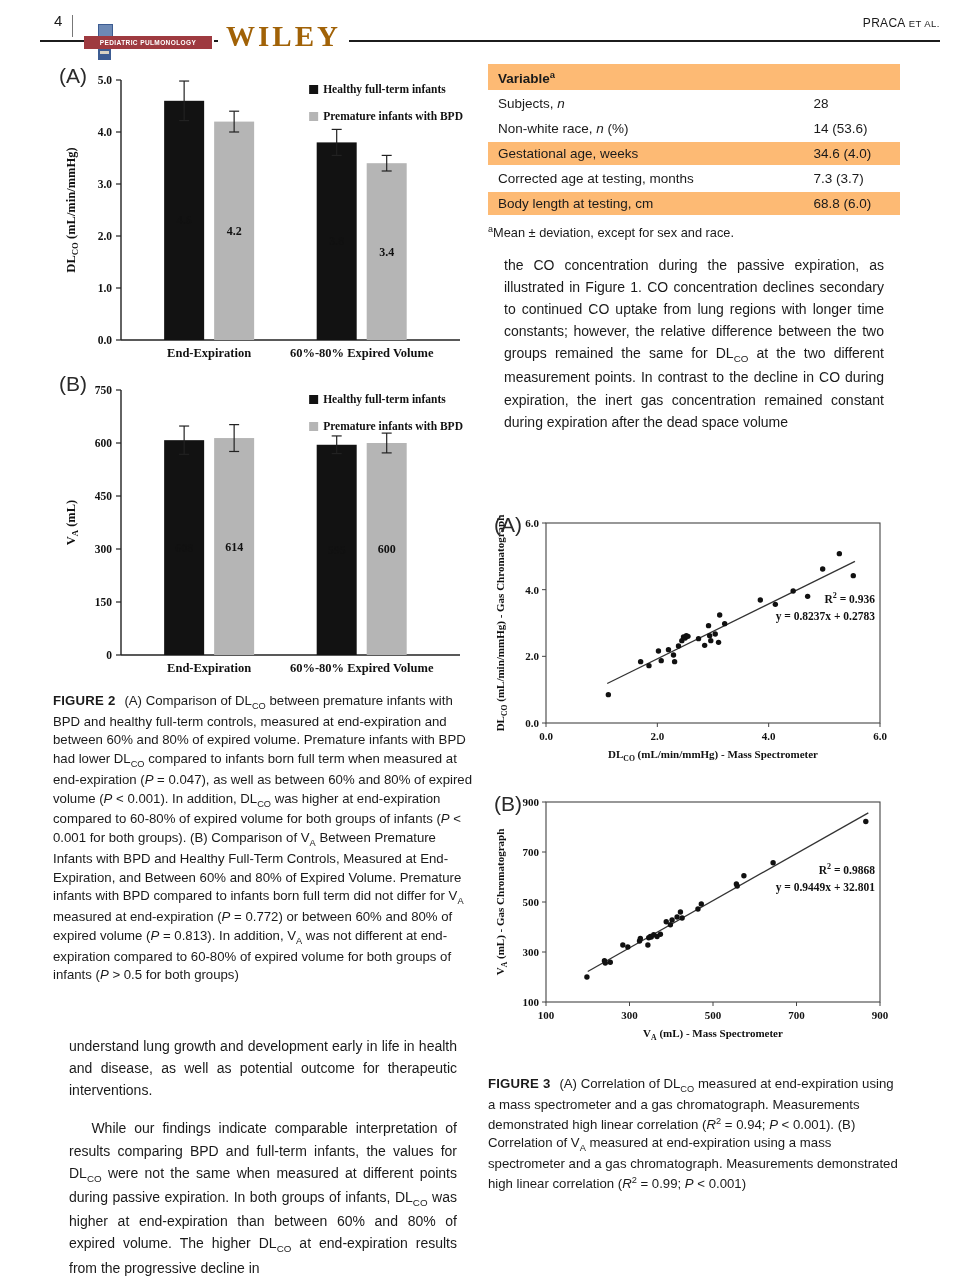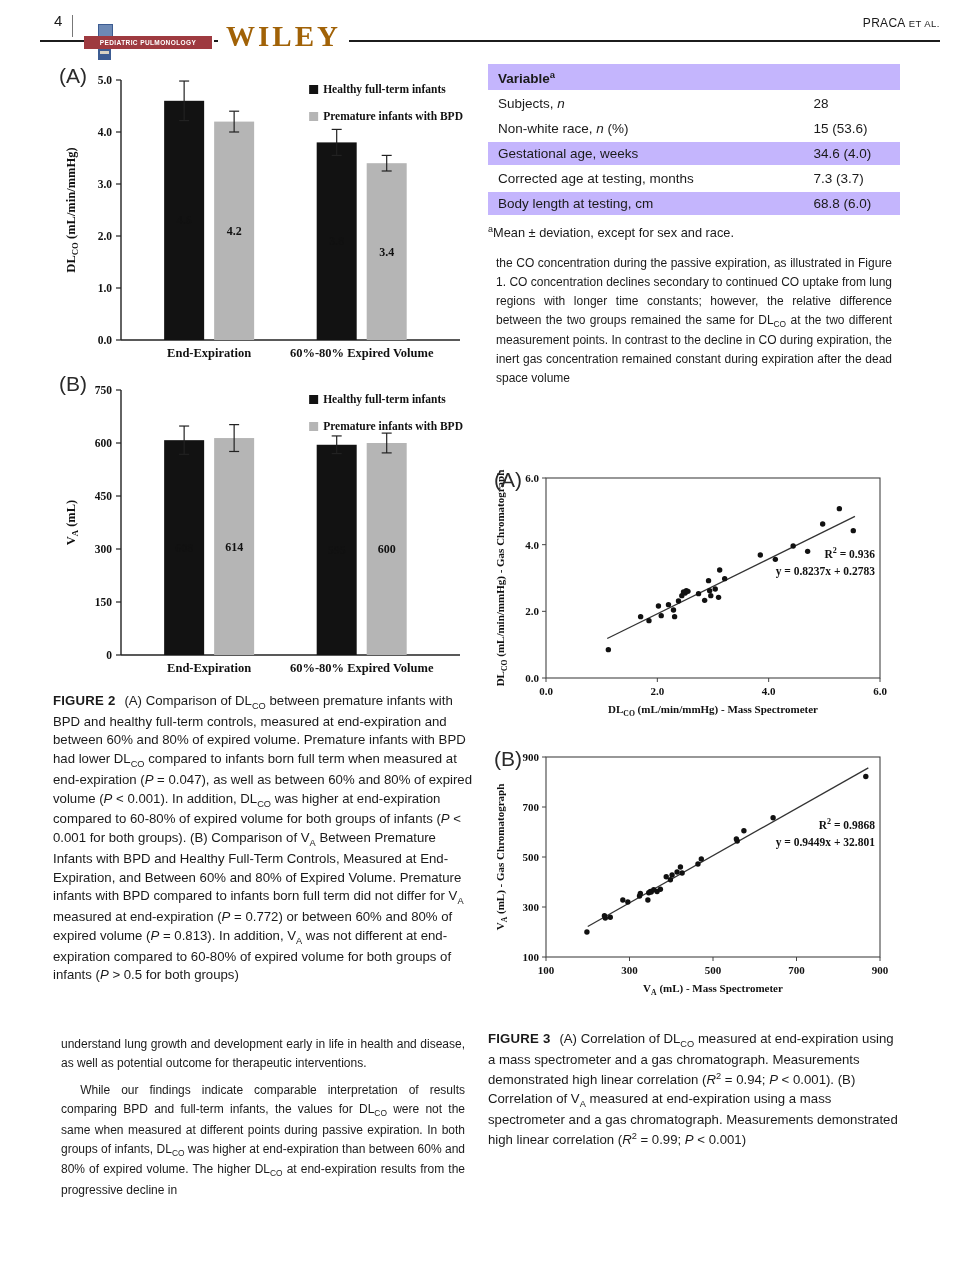--- a/index.html
+++ b/index.html
@@ -40,35 +40,35 @@
   .caxis{font-family:"Liberation Serif",serif;font-weight:bold;font-size:12.5px;}
   .saxis{font-family:"Liberation Serif",serif;font-weight:bold;font-size:11px;}
   .ccat{font-family:"Liberation Serif",serif;font-weight:bold;font-size:12.5px;}
   .cleg{font-family:"Liberation Serif",serif;font-weight:bold;font-size:11.5px;}
   .cval{font-family:"Liberation Serif",serif;font-weight:bold;font-size:12px;}
   .cann{font-family:"Liberation Serif",serif;font-weight:bold;font-size:11.5px;}
 
   
   .caption{font-size:13.2px;line-height:1.42;margin:12px 0 0 0;}
   .cap-label{font-weight:bold;margin-right:9px;letter-spacing:.2px;text-align:right;}
-  .bodytext{font-size:12px;line-height:1.58;text-align:justify;margin:8px;}
+  .bodytext{font-size:14px;line-height:1.58;text-align:justify;margin:16px;}
   .left-para{margin-top:50px;}
   .p-indent{text-indent:1.6em;margin-top:0;}
   .right-para{margin-top:14px;}
   sub.ss,sup.ss{font-size:70%;}
   .fig3cap{margin-top:20px;}
 
   
   .tblwrap{margin-top:2px;}
   .tbl-title{font-size:13.5px;margin:0 0 9px 0;}
   .tbl-title b{letter-spacing:.2px;margin-right:10px;}
   table.tbl{width:100%;border-collapse:collapse;font-size:13.5px;}
   table.tbl td{padding:4px 10px 4px 10px;border-bottom:2px solid #fff;}
   table.tbl td.val{width:22%;padding-left:4px;}
-  tr.shade td{background:#c4b5fd;}
+  tr.shade td{background:#fdba74;}
   .footnote{font-size:12.8px;margin:7px 0 0 0;}
 </style>
 </head>
 <body>
 
 <div class="page">
 
   <div class="hdr">
     <div class="hdr-rule"></div>
     <div class="page-num">4</div>
@@ -190,21 +190,21 @@
             <tbody id="tbl-body">
               <tr class="shade">
                 <td colspan="2"><b>Variable<sup class="ss">a</sup></b></td>
               </tr>
               <tr>
                 <td>Subjects, <i>n</i></td>
                 <td class="val">28</td>
               </tr>
               <tr>
                 <td>Non-white race, <i>n</i> (%)</td>
-                <td class="val">15 (53.6)</td>
+                <td class="val">14 (53.6)</td>
               </tr>
               <tr class="shade">
                 <td>Gestational age, weeks</td>
                 <td class="val">34.6 (4.0)</td>
               </tr>
               <tr>
                 <td>Corrected age at testing, months</td>
                 <td class="val">7.3 (3.7)</td>
               </tr>
               <tr class="shade">

